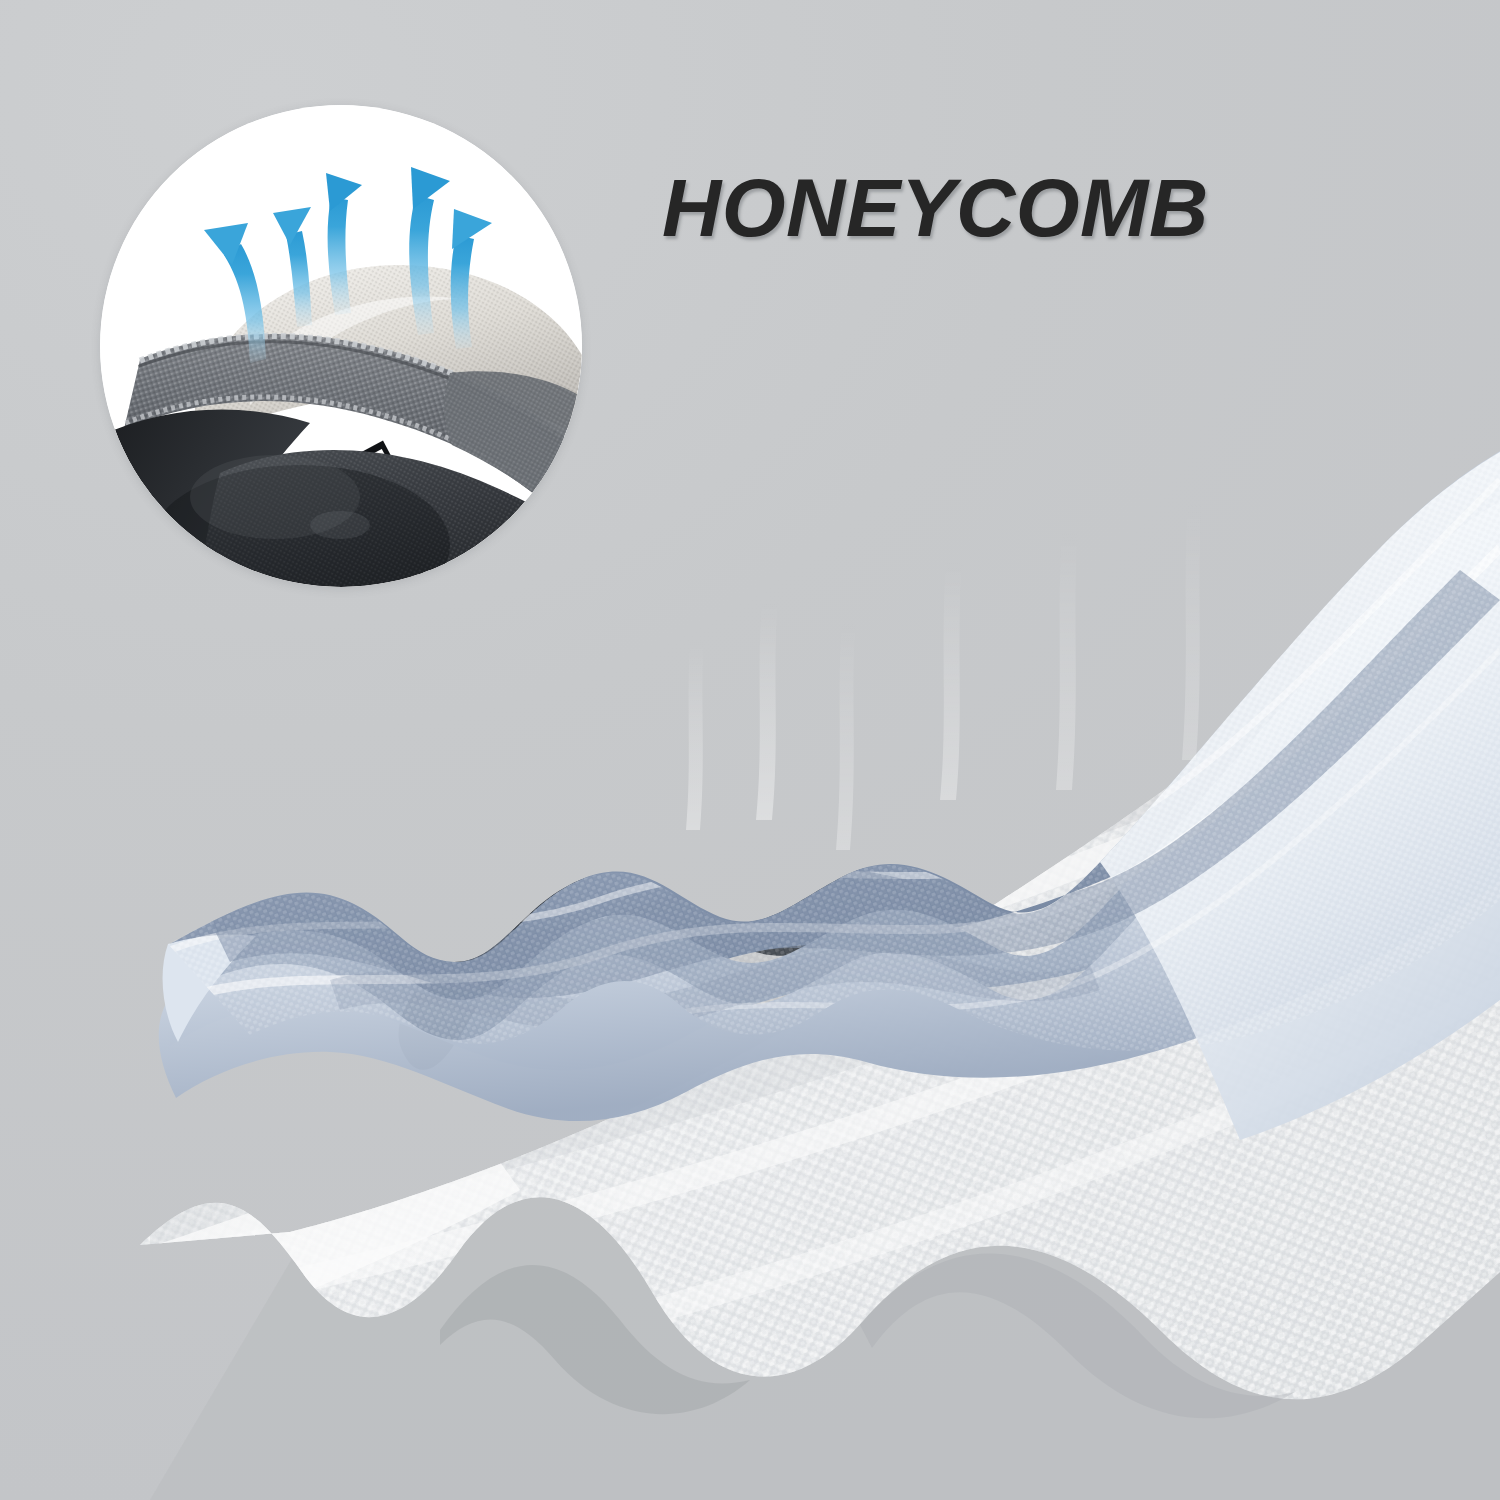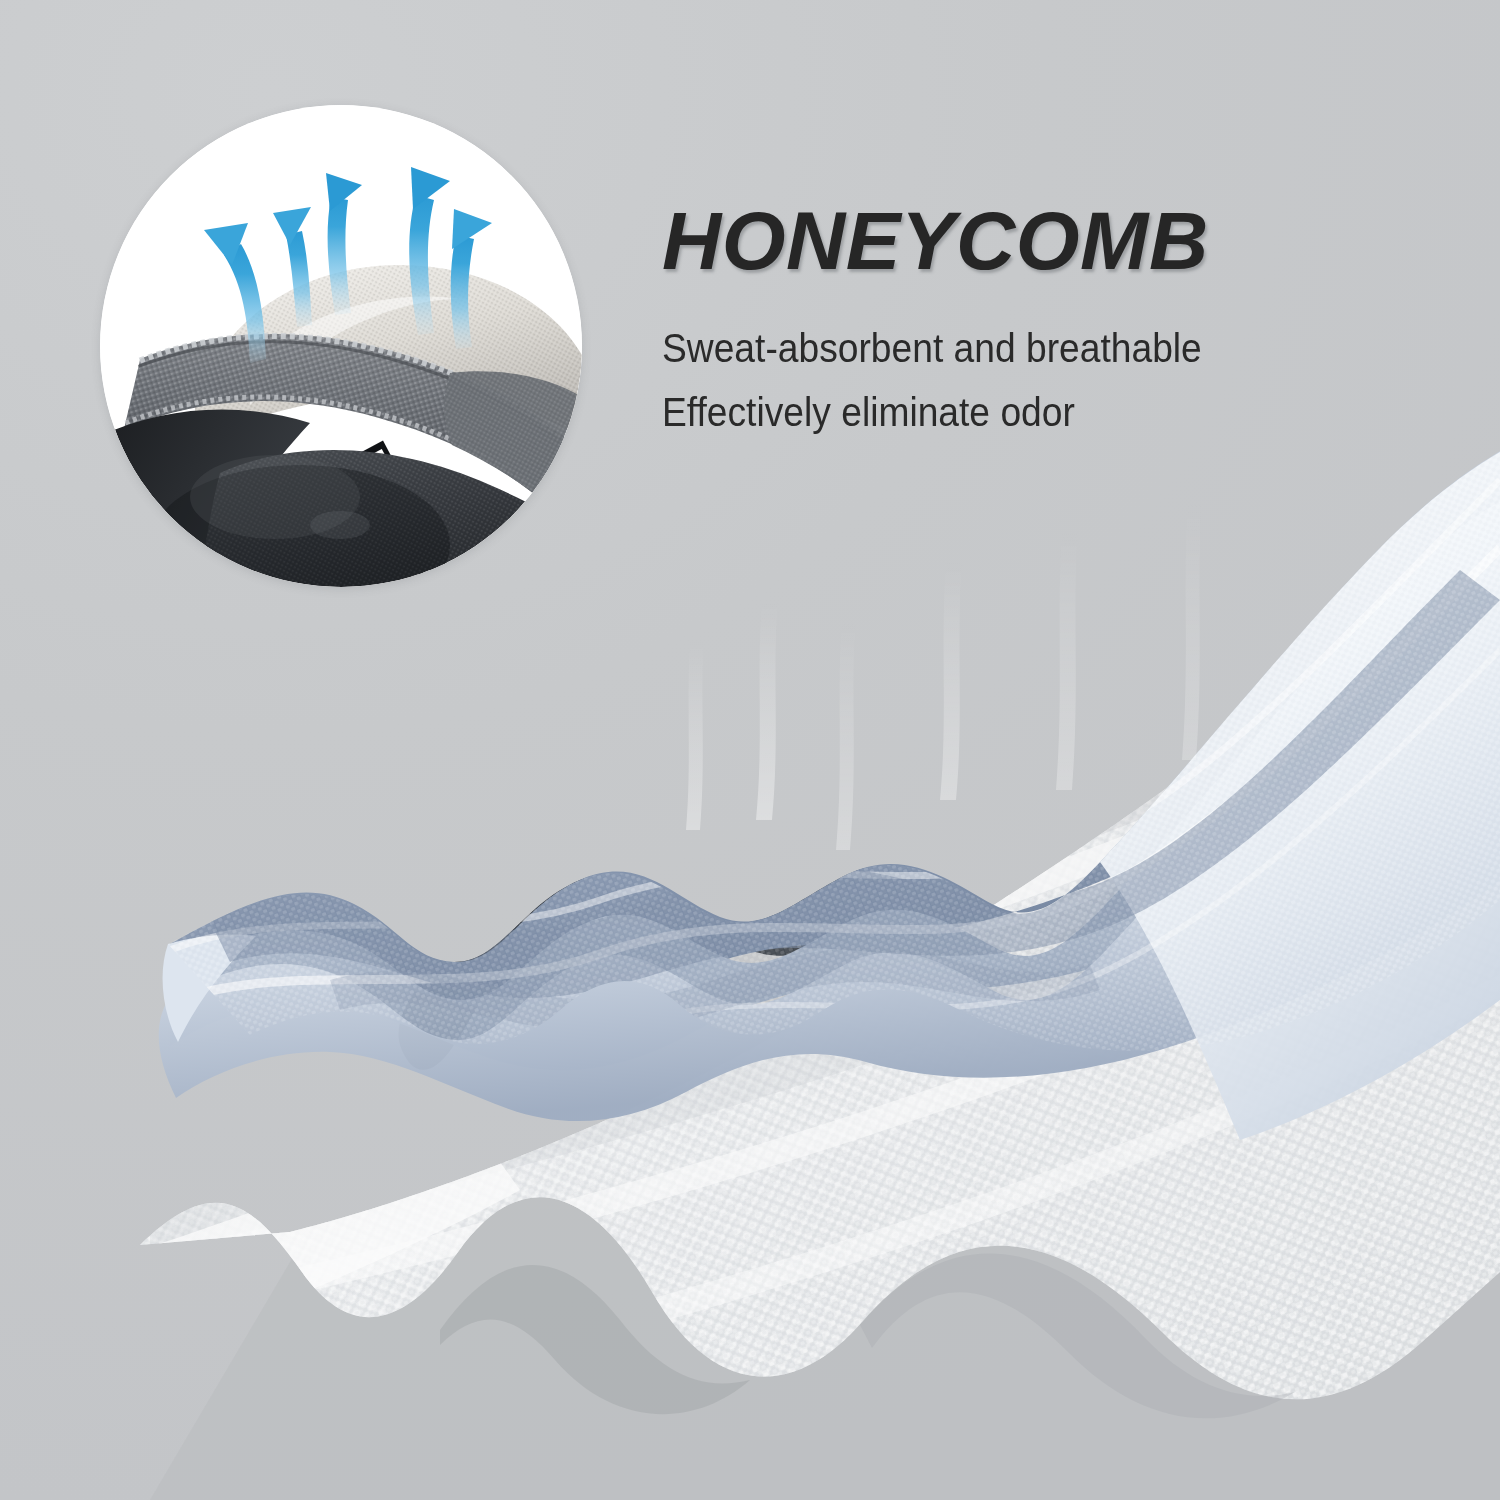--- a/index.html
+++ b/index.html
@@ -20,21 +20,21 @@
   
   #inset{
     position:absolute;left:100px;top:105px;width:482px;height:482px;
     border-radius:50%;overflow:hidden;background:#ffffff;
     box-shadow:0 2px 10px rgba(90,95,100,.18);
   }
   #inset .photo{position:absolute;left:0;top:0;width:482px;height:482px;}
   #inset .arrows{position:absolute;left:0;top:0;width:482px;height:482px;}
 
   
-  #textblock{position:absolute;left:662px;top:158px;width:690px;margin-top:33px;}
+  #textblock{position:absolute;left:662px;top:158px;width:690px;}
   .headline{
     font-family:"Liberation Sans", sans-serif;
     font-weight:bold;font-style:italic;
     font-size:82px;line-height:99px;letter-spacing:.5px;
     color:#262626;white-space:nowrap;
     text-shadow:2px 3px 3px rgba(120,124,128,.55);
   }
   .subline{
     font-family:"Liberation Sans", sans-serif;
     font-weight:normal;font-size:40px;line-height:64px;
@@ -436,19 +436,15 @@
       <g>
         <path d="M356,244 C 350,206 348,166 356,130 L 374,134
                  C 367,168 366,206 372,242 Z" fill="url(#gArrow)"></path>
         <path d="M352,144 L 354,104 L 392,118 Z" fill="#3aa5da"></path>
       </g>
     </svg>
   </div>
 
   <div id="textblock">
     <div class="headline">HONEYCOMB</div>
-    <div id="subwrap">
-      <div class="subline">Sweat-absorbent and breathable</div>
-      <div class="subline">Effectively eliminate odor</div>
-    </div>
   </div>
 
 </div>
 
 </body></html>

